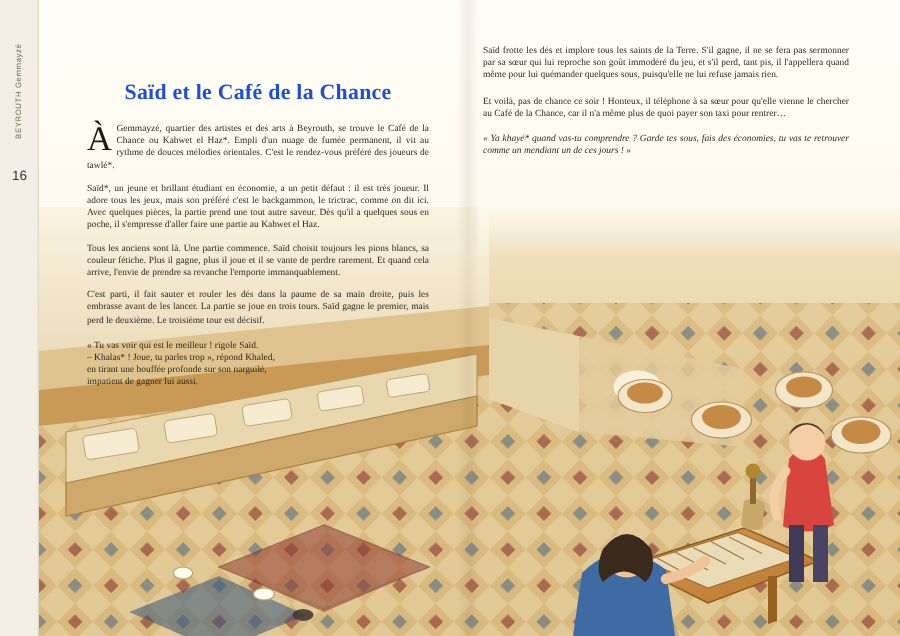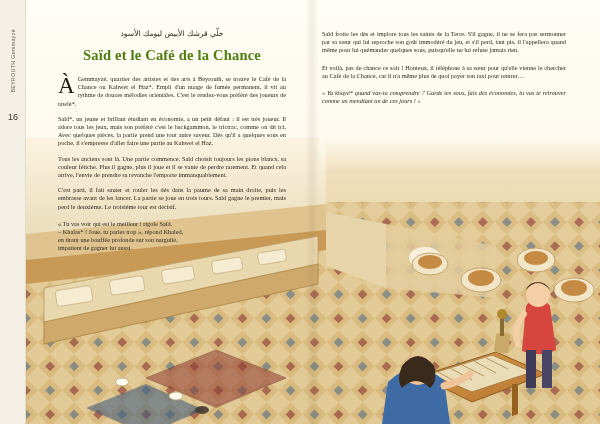--- a/index.html
+++ b/index.html
@@ -107,23 +107,23 @@
     color: #2f2a20;
     text-align: center;
     direction: rtl;
     margin-top: 3px;
     line-height: 10px;
   }
   .title {
     font-family: "Liberation Serif", serif;
     font-weight: bold;
     font-size: 14.5px;
-    color: #4d7c0f;
-    text-align: center;
-    margin-top: 8px;
+    color: #1d4ed8;
+    text-align: center;
+    margin-top: 28px;
     letter-spacing: 0.2px;
   }
 
   .body-p {
     font-size: 6.3px;
     line-height: 8.2px;
     color: #2b271e;
     text-align: justify;
     margin: 7px 0 0 0;
     hyphens: auto;
@@ -314,21 +314,20 @@
       <g>
         <ellipse cx="150" cy="258" rx="7" ry="4" fill="#fdfaf0" stroke="#b8a271" stroke-width="0.8"></ellipse>
         <ellipse cx="176" cy="272" rx="7" ry="4" fill="#3a342b" opacity="0.85"></ellipse>
         <ellipse cx="96" cy="244" rx="6.5" ry="4" fill="#fdfaf0" stroke="#b8a271" stroke-width="0.8"></ellipse>
       </g>
     </svg>
   </div>
   <div class="art-mask-right"></div>
 
   <div class="col-left">
-    <div class="quote-ar">خلّي قرشك الأبيض ليومك الأسود</div>
     <div class="title">Saïd et le Café de la Chance</div>
 
     <p class="body-p first">
       <span class="dropcap">À</span><span> Gemmayzé, quartier des artistes et des arts à Beyrouth, se trouve le Café de la Chance ou Kahwet el Haz*. Empli d'un nuage de fumée permanent, il vit au rythme de douces mélodies orientales. C'est le rendez-vous préféré des joueurs de tawlé*.</span>
     </p>
     <p class="body-p">Saïd*, un jeune et brillant étudiant en économie, a un petit défaut : il est très joueur. Il adore tous les jeux, mais son préféré c'est le backgammon, le trictrac, comme on dit ici. Avec quelques pièces, la partie prend une tout autre saveur. Dès qu'il a quelques sous en poche, il s'empresse d'aller faire une partie au Kahwet el Haz.</p>
     <p class="body-p">Tous les anciens sont là. Une partie commence. Saïd choisit toujours les pions blancs, sa couleur fétiche. Plus il gagne, plus il joue et il se vante de perdre rarement. Et quand cela arrive, l'envie de prendre sa revanche l'emporte immanquablement.</p>
     <p class="body-p">C'est parti, il fait sauter et rouler les dés dans la paume de sa main droite, puis les embrasse avant de les lancer. La partie se joue en trois tours. Saïd gagne le premier, mais perd le deuxième. Le troisième tour est décisif.</p>
 
     <p class="body-p" style="margin-top:9px">« Tu vas voir qui est le meilleur ! rigole Saïd.</p>

